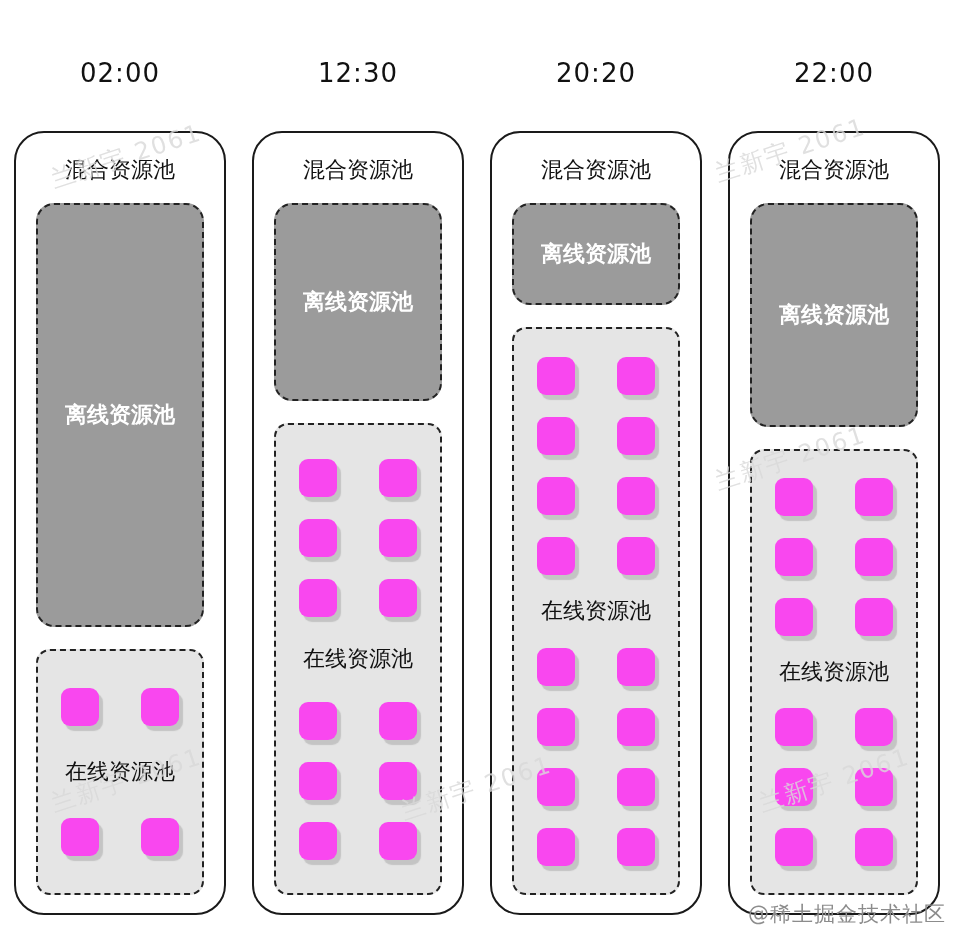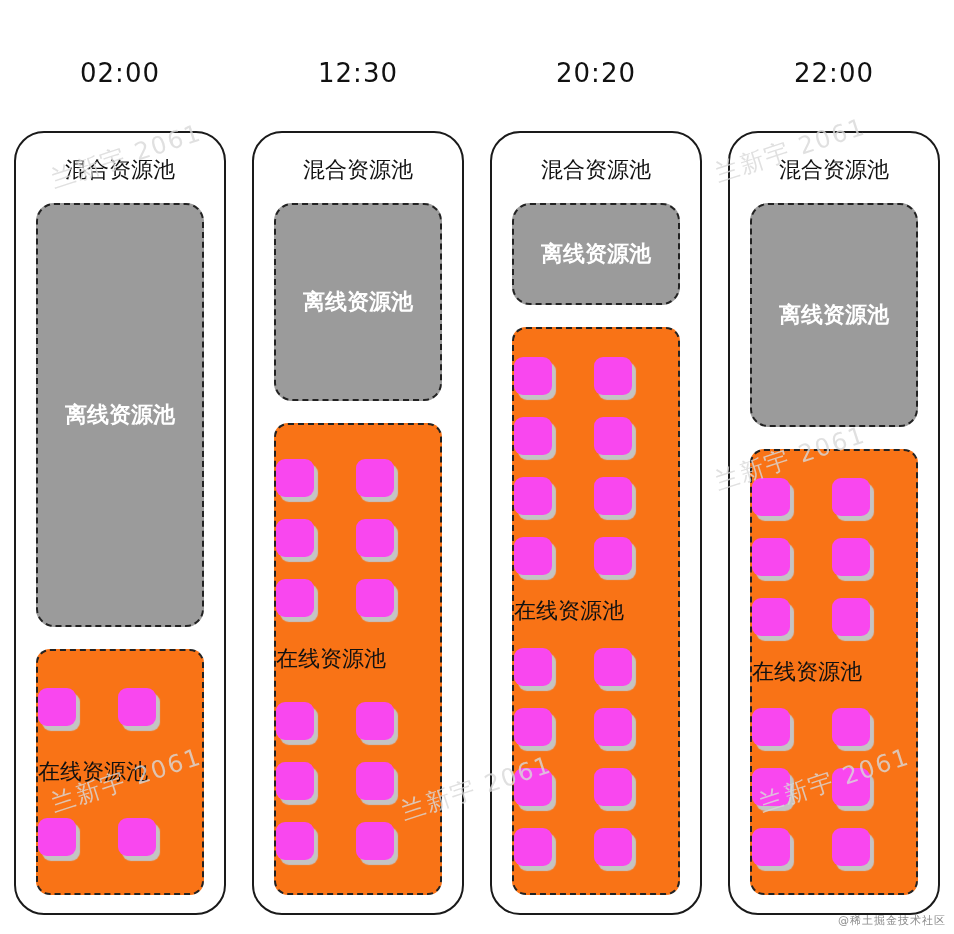--- a/index.html
+++ b/index.html
@@ -53,23 +53,23 @@
     margin-bottom:22px;
     font-family:Liberation Serif, serif;
   }
   .offline-label{
     color:#fff;font-size:22px;font-weight:700;white-space:nowrap;
   }
   .online{
     flex:1;min-height:0;
     border:2px dashed #222;
     border-radius:14px;
-    background:#f97316;
+    background:#e5e5e5;
     display:flex;flex-direction:column;
-    align-items:flex-start;justify-content:space-evenly;
+    align-items:center;justify-content:space-evenly;
     padding:6px 0;
   }
   .grid{
     display:grid;
     grid-template-columns:repeat(2,38px);
     gap:22px 42px;
     justify-content:center;
   }
   .square{
     width:38px;height:38px;
@@ -92,21 +92,21 @@
   }
   .wm1{left:48px;top:140px;}
   .wm2{left:712px;top:134px;}
   .wm3{left:48px;top:764px;}
   .wm4{left:398px;top:772px;}
   .wm5{left:712px;top:442px;}
   .wm6{left:756px;top:764px;}
   .credit{
     position:absolute;right:8px;bottom:6px;
     z-index:3;
-    font-size:11px;color:#8c8c8c;letter-spacing:1px;
+    font-size:21px;color:#8c8c8c;letter-spacing:1px;
   }
 </style>
 </head>
 <body>
 
 <div class="canvas">
 
   <span class="watermark wm1">兰新宇 2061</span>
   <span class="watermark wm2">兰新宇 2061</span>
   <span class="watermark wm3">兰新宇 2061</span>

